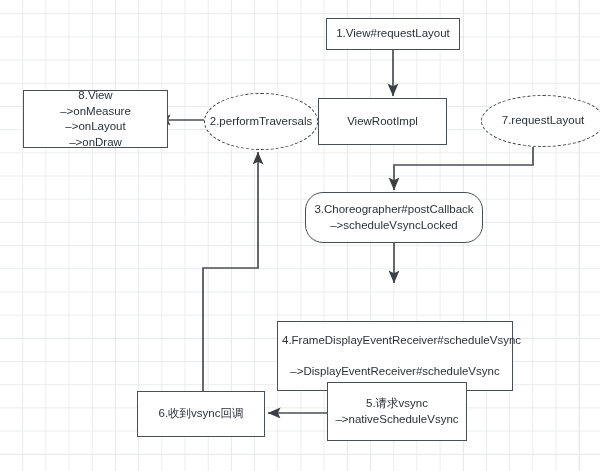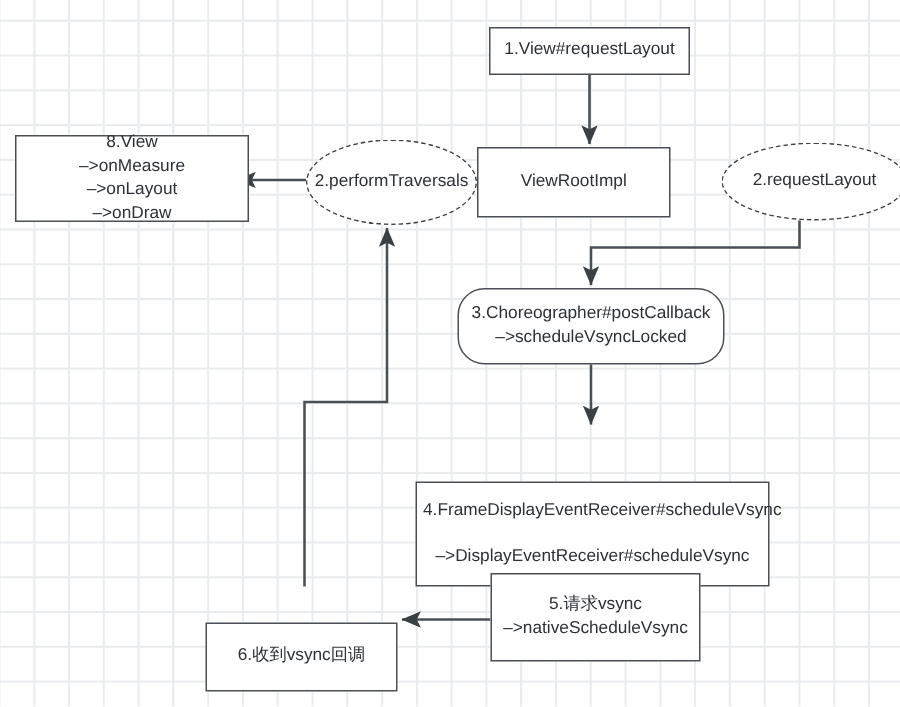--- a/index.html
+++ b/index.html
@@ -80,52 +80,52 @@
         <path d="M 327,413 L 268,413" marker-end="url(#arrowhead)"></path>
         <path d="M 203,391 L 203,268 L 258,268 L 258,152" marker-end="url(#arrowhead)"></path>
         <path d="M 204,120 L 158,120" marker-end="url(#arrowhead)"></path>
       </g>
   </svg>
 
   <div class="node box" style="left: 326px; top: 18px; width: 134px; height: 32px;">
     <span class="label">1.View#requestLayout</span>
   </div>
 
-  <div class="node box" style="left: 10px; top: 90px; width: 156px; height: 58px; align-items: center;">
+  <div class="node box" style="left: 23px; top: 90px; width: 145px; height: 58px; align-items: center;">
     <span class="label">8.View
 –&gt;onMeasure
 –&gt;onLayout
 –&gt;onDraw</span>
   </div>
 
   <div class="node ellipse" style="left: 204px; top: 93px; width: 114px; height: 57px;">
     <span class="label">2.performTraversals</span>
   </div>
 
   <div class="node box" style="left: 318px; top: 98px; width: 129px; height: 47px;">
     <span class="label">ViewRootImpl</span>
   </div>
 
   <div class="node ellipse" style="left: 481px; top: 95px; width: 124px; height: 52px;">
-    <span class="label">2.requestLayout</span>
+    <span class="label">7.requestLayout</span>
   </div>
 
   <div class="node box" style="left: 305px; top: 192px; width: 178px; height: 51px; border-radius: 18px;">
     <span class="label">3.Choreographer#postCallback
 –&gt;scheduleVsyncLocked</span>
   </div>
 
   <div class="node box" style="left: 277px; top: 285px; width: 236px; height: 70px; margin-top: 36px;">
     <span class="label">4.FrameDisplayEventReceiver#scheduleVsync
 
 –&gt;DisplayEventReceiver#scheduleVsync</span>
   </div>
 
   <div class="node box" style="left: 327px; top: 382px; width: 140px; height: 59px;">
     <span class="label">5.请求vsync
 –&gt;nativeScheduleVsync</span>
   </div>
 
-  <div class="node box" style="left: 137px; top: 391px; width: 128px; height: 46px; margin-top: 24px;">
+  <div class="node box" style="left: 137px; top: 391px; width: 128px; height: 46px;">
     <span class="label">6.收到vsync回调</span>
   </div>
 
 </div>
 
 </body></html>

